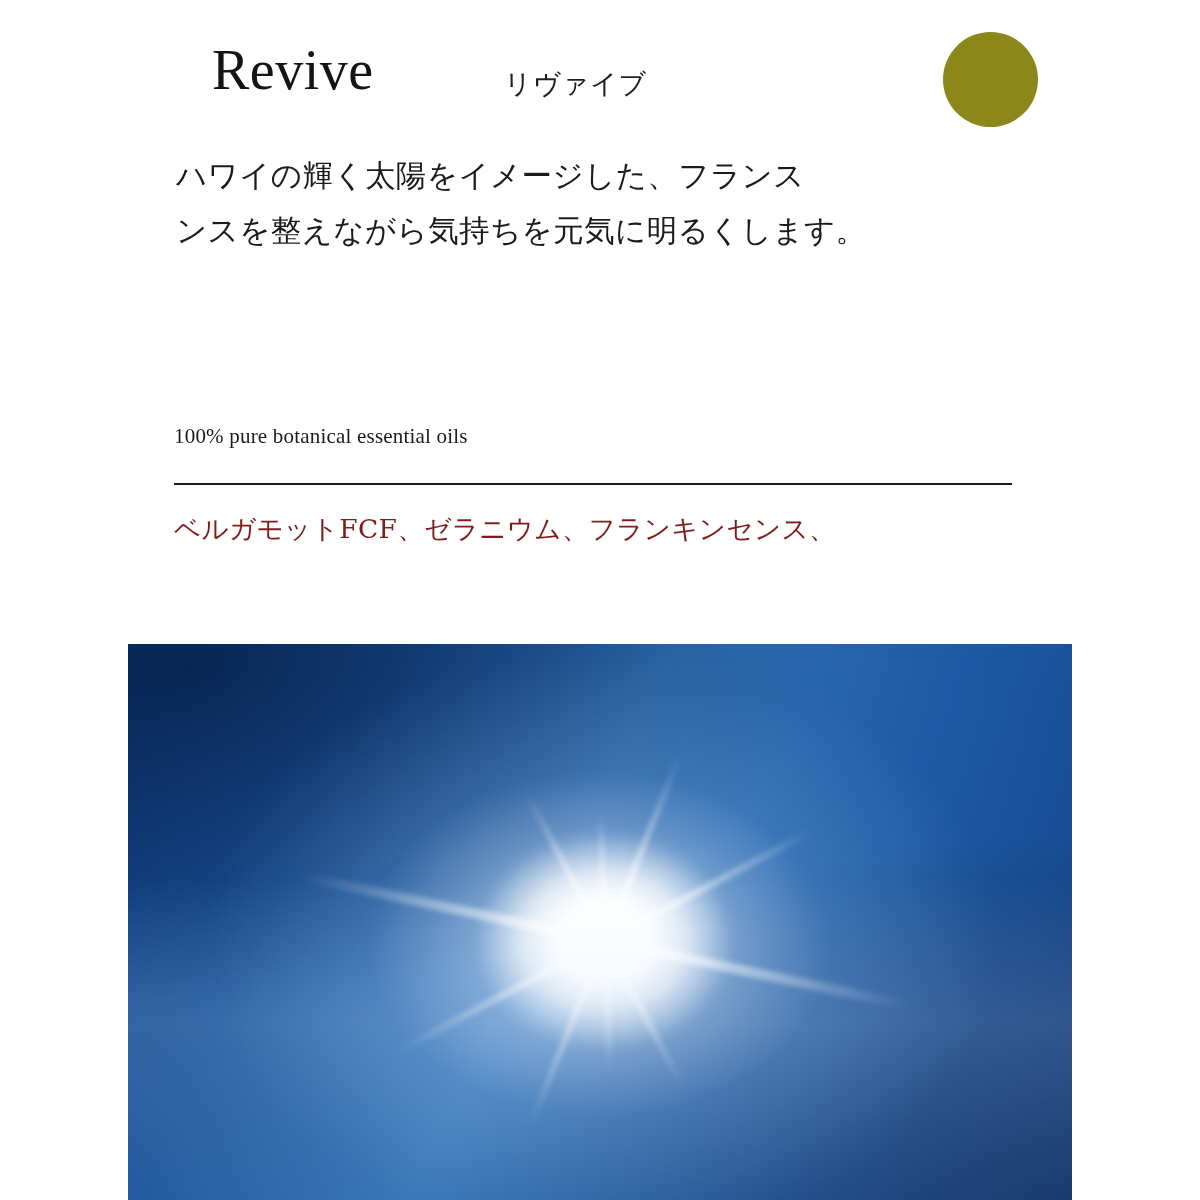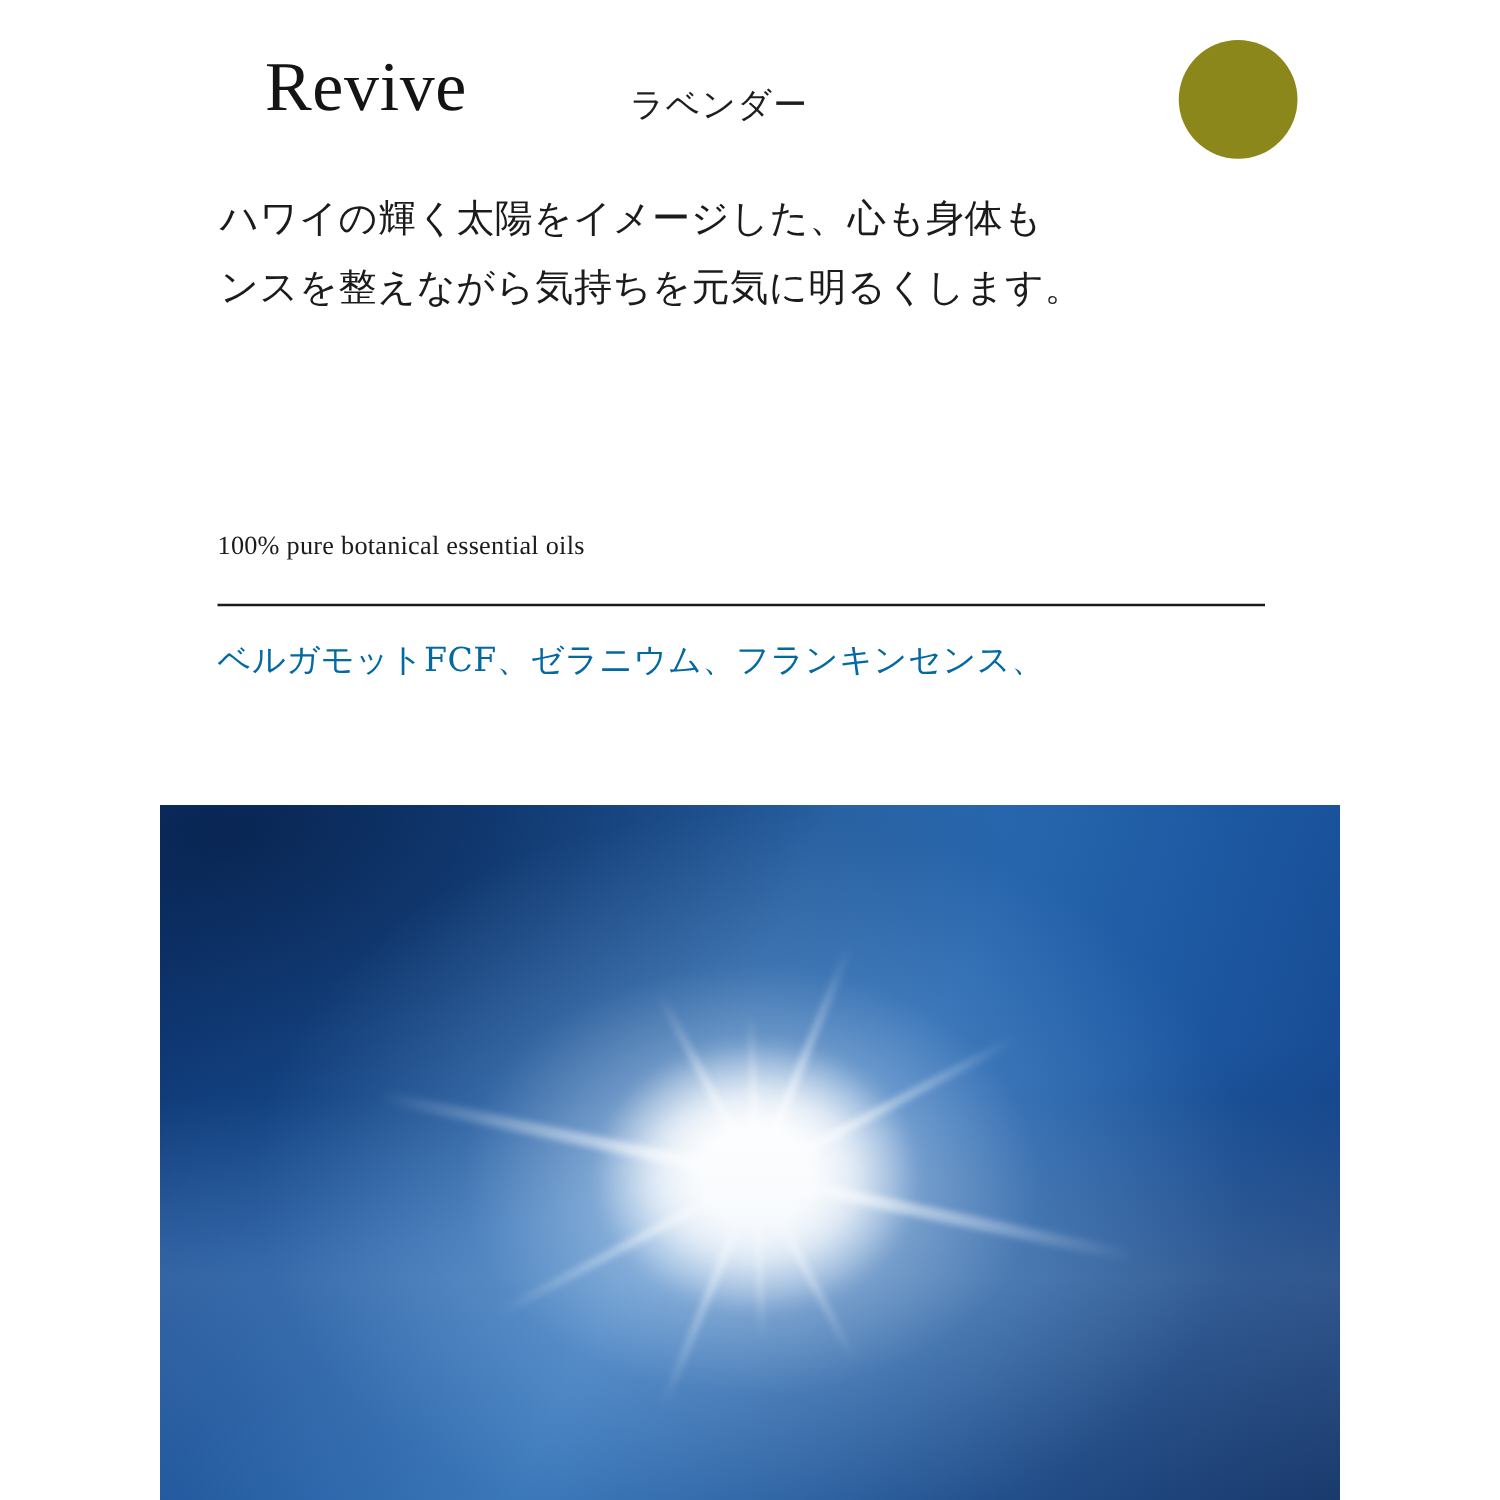--- a/index.html
+++ b/index.html
@@ -96,21 +96,21 @@
 
   
   .ingredients {
     position: absolute;
     left: 174px;
     top: 506px;
     width: 830px;
     font-size: 26.5px;
     line-height: 46px;
     letter-spacing: 0.4px;
-    color: #0369a1;
+    color: #7f1d1d;
     font-family: "DejaVu Serif", "Liberation Serif", serif;
   }
   .ingredients .line {
     white-space: nowrap;
   }
 
   
   .photo {
     position: absolute;
     left: 128px;
@@ -172,26 +172,26 @@
     background: linear-gradient(180deg, rgba(255,255,255,0.0) 0%, rgba(190,215,240,0.18) 45%, rgba(150,185,225,0.10) 100%);
   }
 </style>
 </head>
 <body>
 
 <div class="page">
 
   <div class="header">
     <div class="title-en">Revive</div>
-    <div class="title-ja">ラベンダー</div>
+    <div class="title-ja">リヴァイブ</div>
     <div class="color-dot" style="background:#8c871a"></div>
   </div>
 
   <div class="description">
-    <div class="line">ハワイの輝く太陽をイメージした、心も身体も</div>
+    <div class="line">ハワイの輝く太陽をイメージした、フランス</div>
     <div class="line">ンスを整えながら気持ちを元気に明るくします。</div>
   </div>
 
   <div class="oils-heading">100% pure botanical essential oils</div>
   <div class="rule"></div>
 
   <div class="ingredients">
     <div class="line">ベルガモットFCF、ゼラニウム、フランキンセンス、</div>
   </div>
 

